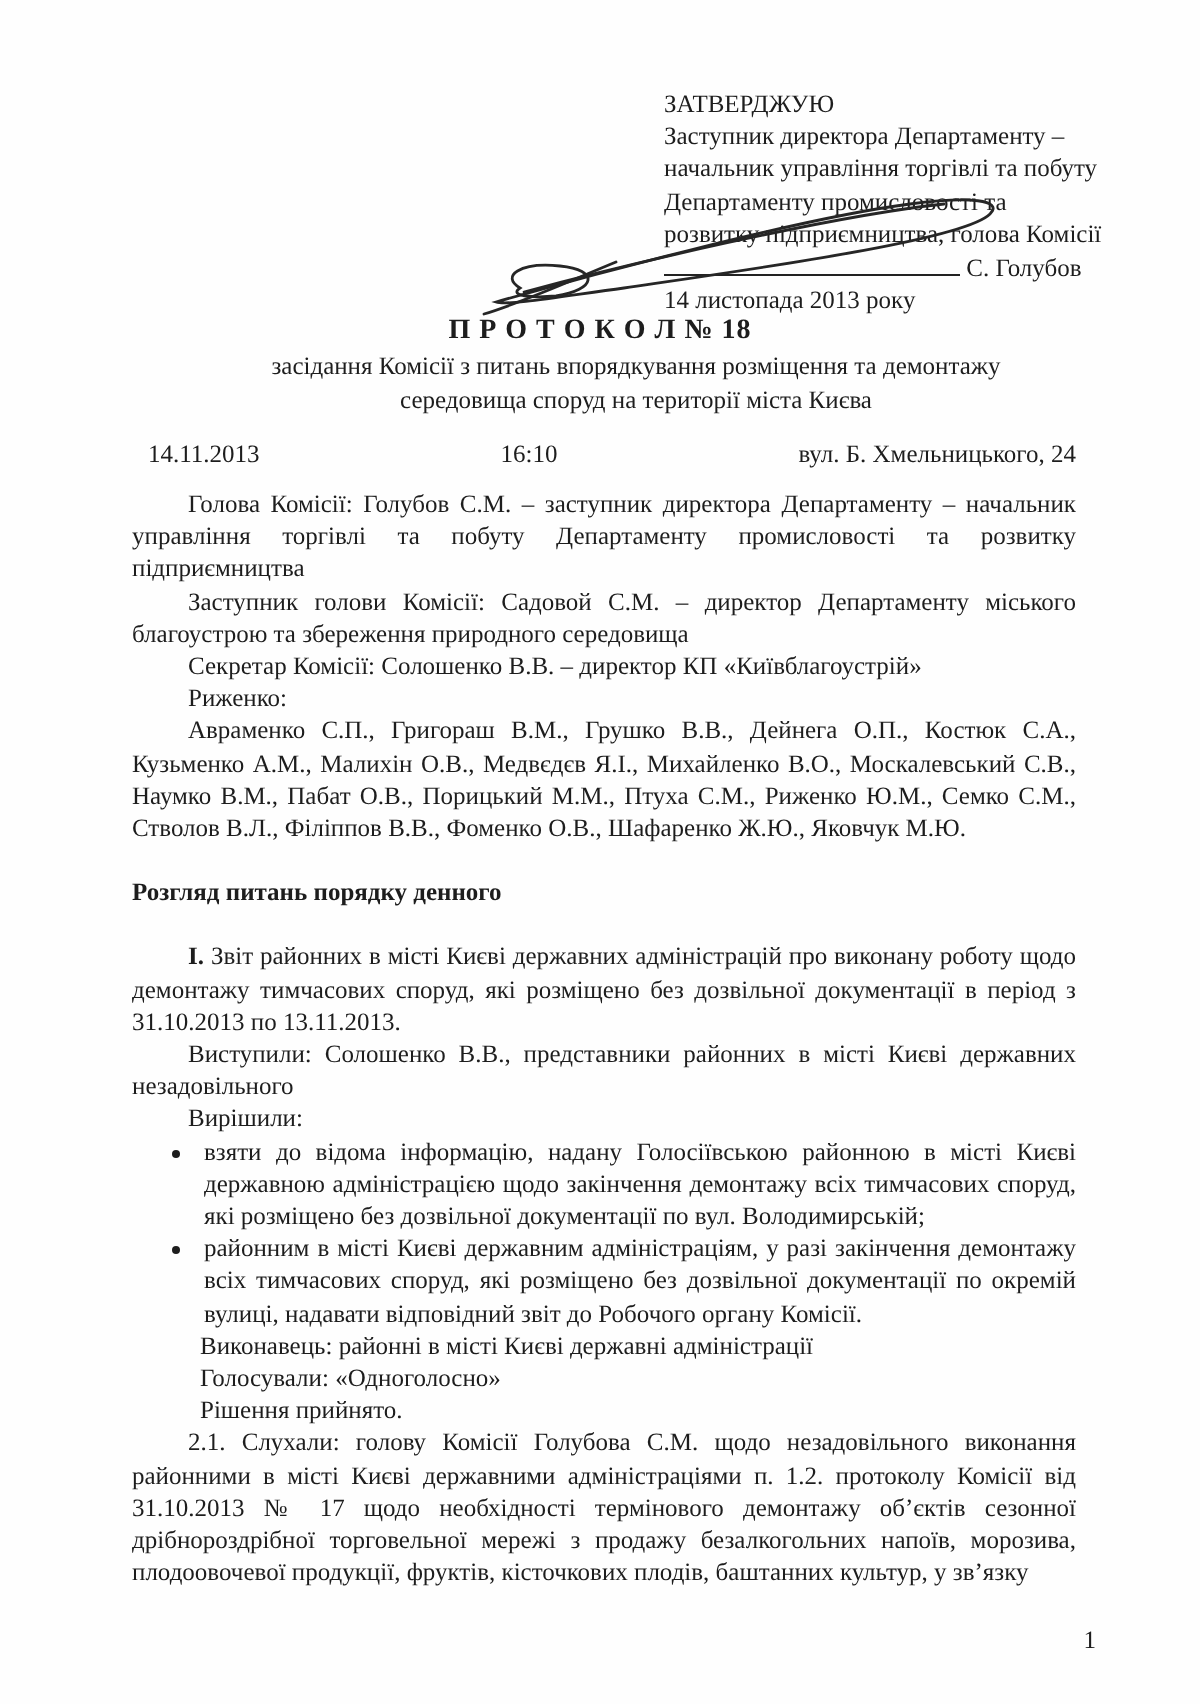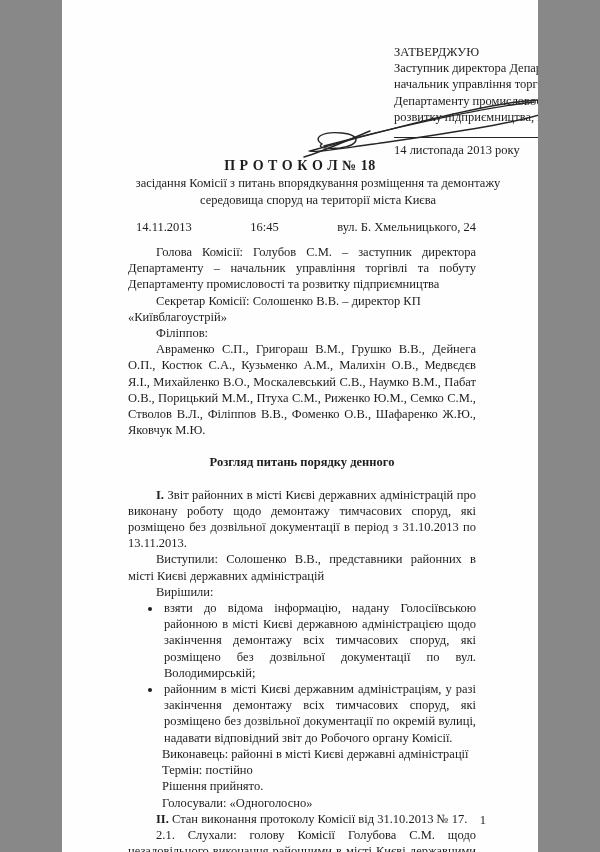--- a/index.html
+++ b/index.html
@@ -1,18 +1,18 @@
 <!DOCTYPE html>
 <html><head>
 <meta charset="utf-8">
 <style>
   html,body{margin:0;padding:0;background:#888;}
   .page{
     position:relative;
-    width:476px;height:852px;
+    width:600px;height:852px;
     margin:0 auto;
     background:#fefefe;
     font-family:"Liberation Serif","DejaVu Serif",serif;
     color:#1d1d1d;
     font-size:12.5px;
     line-height:16.2px;
     overflow:hidden;
   }
   
   .approval{
@@ -39,21 +39,21 @@
     position:absolute;top:219px;left:66px;right:62px;
     display:flex;justify-content:space-between;align-items:flex-end;
   }
   .meta-row .m-date{margin-left:8px;}
   
   .bodytext{position:absolute;top:244px;left:66px;right:62px;}
   p.j{margin:0;text-align:justify;text-indent:28px;}
   p.nj{margin:0;text-indent:28px;}
   .b{font-weight:bold;}
   .attendees-label{margin-top:16px;}
-  .agenda-heading{text-align:center;font-weight:bold;margin:16px 0 16px 0;text-indent:0;}
+  .agenda-heading{text-align:left;font-weight:bold;margin:16px 0 16px 0;text-indent:0;}
   ul.decisions{margin:0;padding:0 0 0 34px;}
   ul.decisions li{text-align:justify;margin:0;padding-left:2px;}
   .sub-line{margin:0;margin-left:34px;text-indent:0;}
   .sec2{margin-top:16px;}
   .p21{margin-top:16px;}
   .page-number{position:absolute;right:52px;bottom:24px;}
 </style>
 </head>
 <body>
 
@@ -80,46 +80,45 @@
   </svg>
 
   <div class="title-block">
     <div class="doc-title">П Р О Т О К О Л № 18</div>
     <div class="doc-sub">засідання Комісії з питань впорядкування розміщення та демонтажу</div>
     <div class="doc-sub">середовища споруд на території міста Києва</div>
   </div>
 
   <div class="meta-row">
     <span class="m-date">14.11.2013</span>
-    <span>16:45</span>
+    <span>16:10</span>
     <span>вул. Б. Хмельницького, 24</span>
   </div>
 
   <div class="bodytext">
     <p class="j">Голова Комісії: Голубов С.М. – заступник директора Департаменту – начальник управління торгівлі та побуту Департаменту промисловості та розвитку підприємництва</p>
+    <p class="j">Заступник голови Комісії: Садовой С.М. – директор Департаменту міського благоустрою та збереження природного середовища</p>
     <p class="nj">Секретар Комісії: Солошенко В.В. – директор КП «Київблагоустрій»</p>
 
-    <p class="nj attendees-label">Філіппов:</p>
+    <p class="nj attendees-label">Риженко:</p>
     <p class="j">Авраменко С.П., Григораш В.М., Грушко В.В., Дейнега О.П., Костюк С.А., Кузьменко А.М., Малихін О.В., Медвєдєв Я.І., Михайленко В.О., Москалевський С.В., Наумко В.М., Пабат О.В., Порицький М.М., Птуха С.М., Риженко Ю.М., Семко С.М., Стволов В.Л., Філіппов В.В., Фоменко О.В., Шафаренко Ж.Ю., Яковчук М.Ю.</p>
 
     <p class="agenda-heading">Розгляд питань порядку денного</p>
 
     <p class="j"><span class="b">I.</span><span> Звіт районних в місті Києві державних адміністрацій про виконану роботу щодо демонтажу тимчасових споруд, які розміщено без дозвільної документації в період з 31.10.2013 по 13.11.2013.</span></p>
-    <p class="j">Виступили: Солошенко В.В., представники районних в місті Києві державних адміністрацій</p>
+    <p class="j">Виступили: Солошенко В.В., представники районних в місті Києві державних незадовільного</p>
     <p class="nj">Вирішили:</p>
 
     <ul class="decisions">
       <li>взяти до відома інформацію, надану Голосіївською районною в місті Києві державною адміністрацією щодо закінчення демонтажу всіх тимчасових споруд, які розміщено без дозвільної документації по вул. Володимирській;</li>
       <li>районним в місті Києві державним адміністраціям, у разі закінчення демонтажу всіх тимчасових споруд, які розміщено без дозвільної документації по окремій вулиці, надавати відповідний звіт до Робочого органу Комісії.</li>
     </ul>
 
     <p class="sub-line">Виконавець: районні в місті Києві державні адміністрації</p>
-    <p class="sub-line">Термін: постійно</p>
+    <p class="sub-line">Голосували: «Одноголосно»</p>
     <p class="sub-line">Рішення прийнято.</p>
-    <p class="sub-line">Голосували: «Одноголосно»</p>
 
-    <p class="nj sec2"><span class="b">II.</span><span> Стан виконання протоколу Комісії від 31.10.2013 № 17.</span></p>
 
     <p class="j p21">2.1. Слухали: голову Комісії Голубова С.М. щодо незадовільного виконання районними в місті Києві державними адміністраціями п. 1.2. протоколу Комісії від 31.10.2013 № 17 щодо необхідності термінового демонтажу об’єктів сезонної дрібнороздрібної торговельної мережі з продажу безалкогольних напоїв, морозива, плодоовочевої продукції, фруктів, кісточкових плодів, баштанних культур, у зв’язку</p>
   </div>
 
   <div class="page-number">1</div>
 </div>
 
 </body></html>

